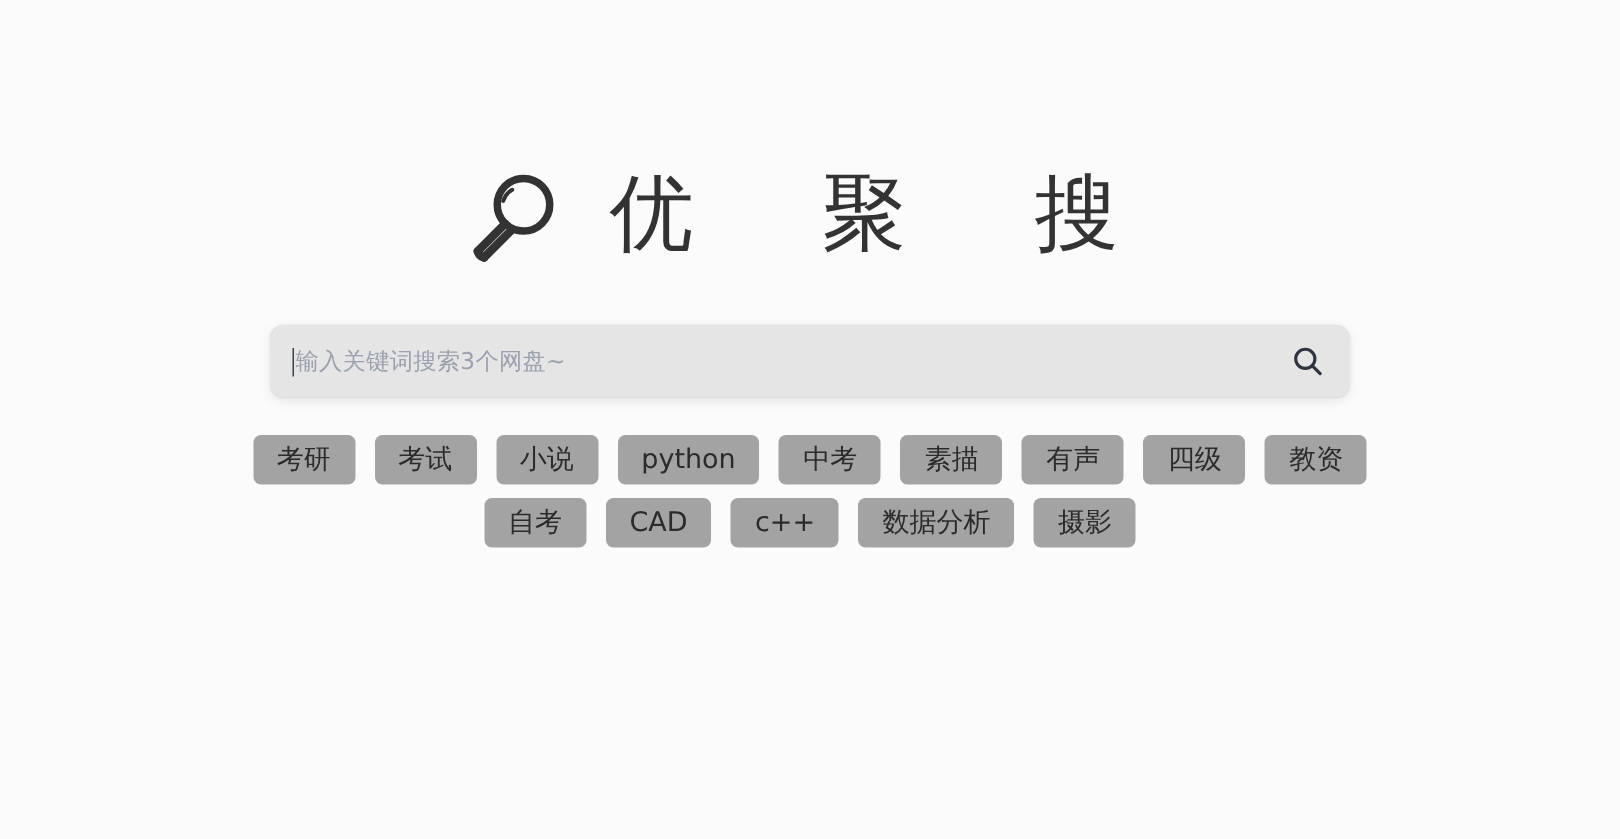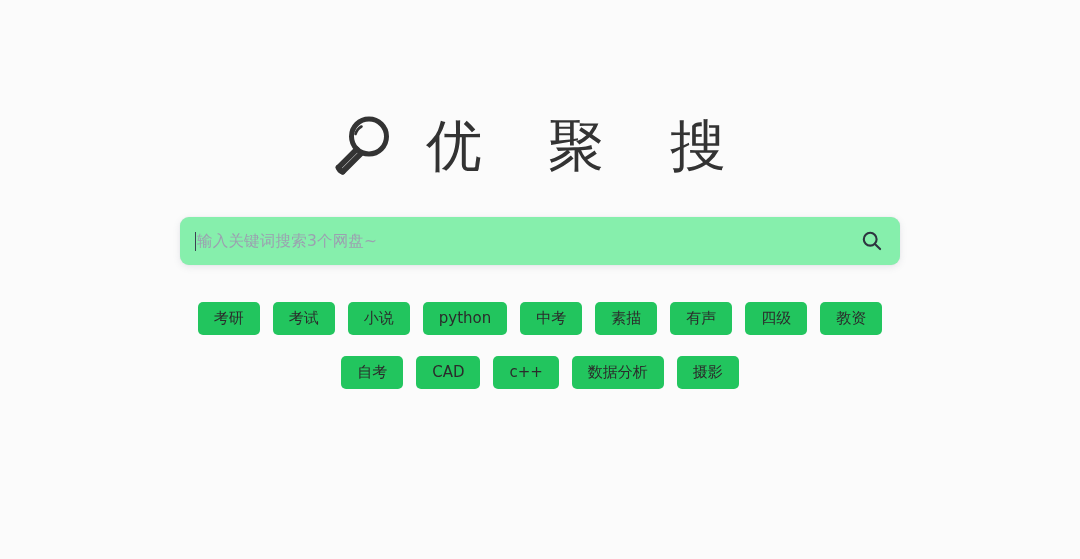--- a/index.html
+++ b/index.html
@@ -42,29 +42,29 @@
     flex: none;
   }
   .brand-title {
     font-size: 56px;
     line-height: 1;
     color: #333333;
     letter-spacing: 26px;
     padding-left: 6px;
     font-weight: 500;
     white-space: nowrap;
-    font-family: Liberation Serif, serif;
+    font-family: Liberation Mono, monospace;
   }
 
   
   .search-wrap {
     margin-top: 29px;
     width: 720px;
     height: 48px;
-    background: #86efac;
+    background: #e5e5e5;
     border-radius: 9px;
     box-shadow: 0 2px 7px rgba(120,126,140,0.16), 0 0 1px rgba(120,126,140,0.22);
     display: flex;
     align-items: center;
     position: relative;
   }
   .search-input-box {
     flex: 1 1 auto;
     height: 100%;
     display: flex;
@@ -119,35 +119,34 @@
     gap: 9px;
   }
   .tag-row {
     display: flex;
     flex-direction: row;
     justify-content: center;
     align-items: center;
     gap: 13px;
   }
   .tag {
-    background: #22c55e;
+    background: #a3a3a3;
     color: #2b2b2b;
     border: none;
     border-radius: 5px;
     height: 33px;
     padding: 0 16px;
-    font-size: 15px;
+    font-size: 18px;
     line-height: 33px;
     font-family: "DejaVu Sans", "Liberation Sans", sans-serif;
     cursor: pointer;
     white-space: nowrap;
     display: inline-flex;
     align-items: center;
     justify-content: center;
-    margin-top: 12px;
   }
 </style>
 </head>
 <body>
 
 <div class="page">
 
   <div class="brand">
     <span class="brand-logo">
       <svg class="brand-logo" viewBox="0 0 66 66" xmlns="http://www.w3.org/2000/svg" aria-hidden="true">

